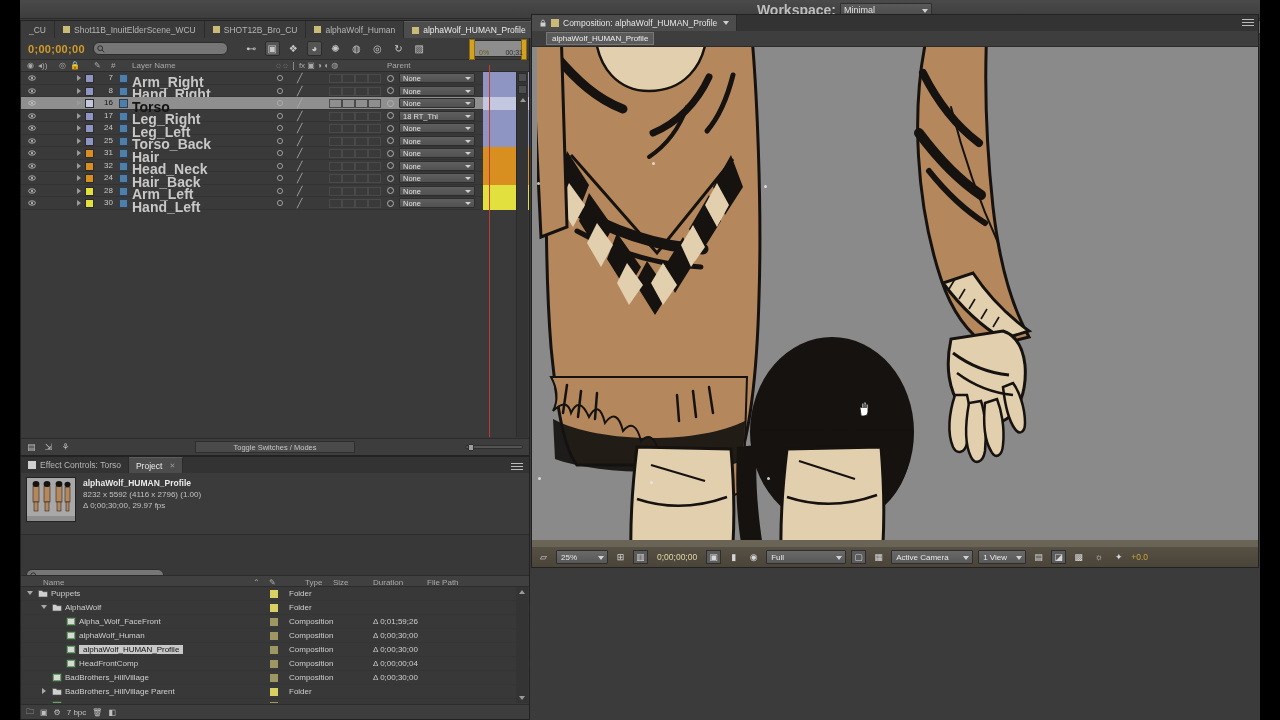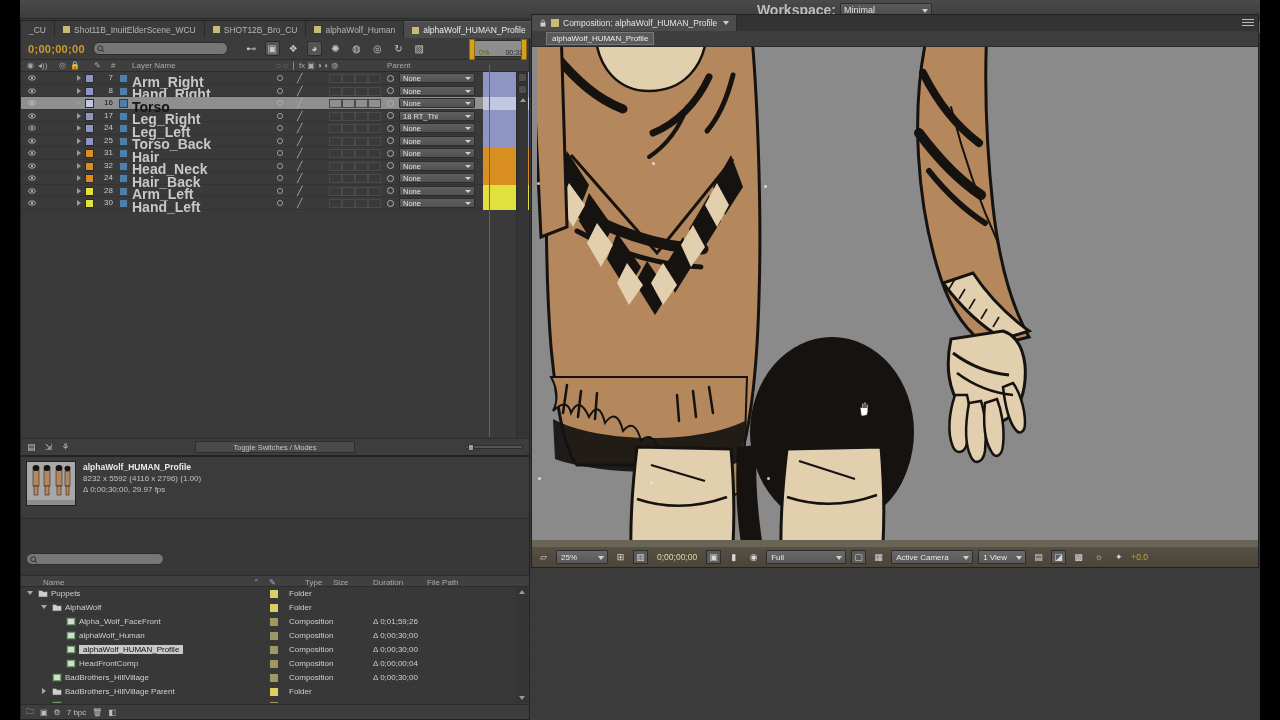--- a/index.html
+++ b/index.html
@@ -559,20 +559,33 @@
       <span class="fico">⇲</span>
       <span class="fico">⚘</span>
       <div class="toggle-switches">Toggle Switches / Modes</div>
       <div class="tl-zoomslider">
           <span class="knob"></span>
         </div>
     </div>
   </div>
 
   <div class="project-panel">
+    <div class="pp-tabs" id="pp-tabs">
+        <div class="pp-tab">
+          <span style="width: 8px; height: 8px; background: rgb(207, 207, 207); display: inline-block;"></span>
+          <span>Effect Controls: Torso</span>
+        </div>
+        <div class="pp-tab active">
+          <span>Project</span>
+          <span style="font-size: 7px; color: rgb(154, 154, 154); margin-left: 3px;">✕</span>
+        </div>
+      <div class="pp-menu-btn" style="position:absolute;right:6px;top:6px">
+        <div class="bars" style="width:12px;height:1px;background:#bbb;box-shadow:0 3px 0 #bbb,0 6px 0 #bbb"></div>
+      </div>
+    </div>
 
     <div class="pp-info">
       <div class="pp-thumb">
         <svg width="48" height="43" viewBox="0 0 48 43">
           <rect width="48" height="38" fill="#a8a8a8"></rect>
           <g fill="#b5875c" stroke="#151210" stroke-width="0.5">
             <rect x="6" y="8" width="6" height="16"></rect>
               <rect x="7" y="24" width="4" height="9"></rect>
             <rect x="17" y="8" width="6" height="16"></rect>
               <rect x="18" y="24" width="4" height="9"></rect>

